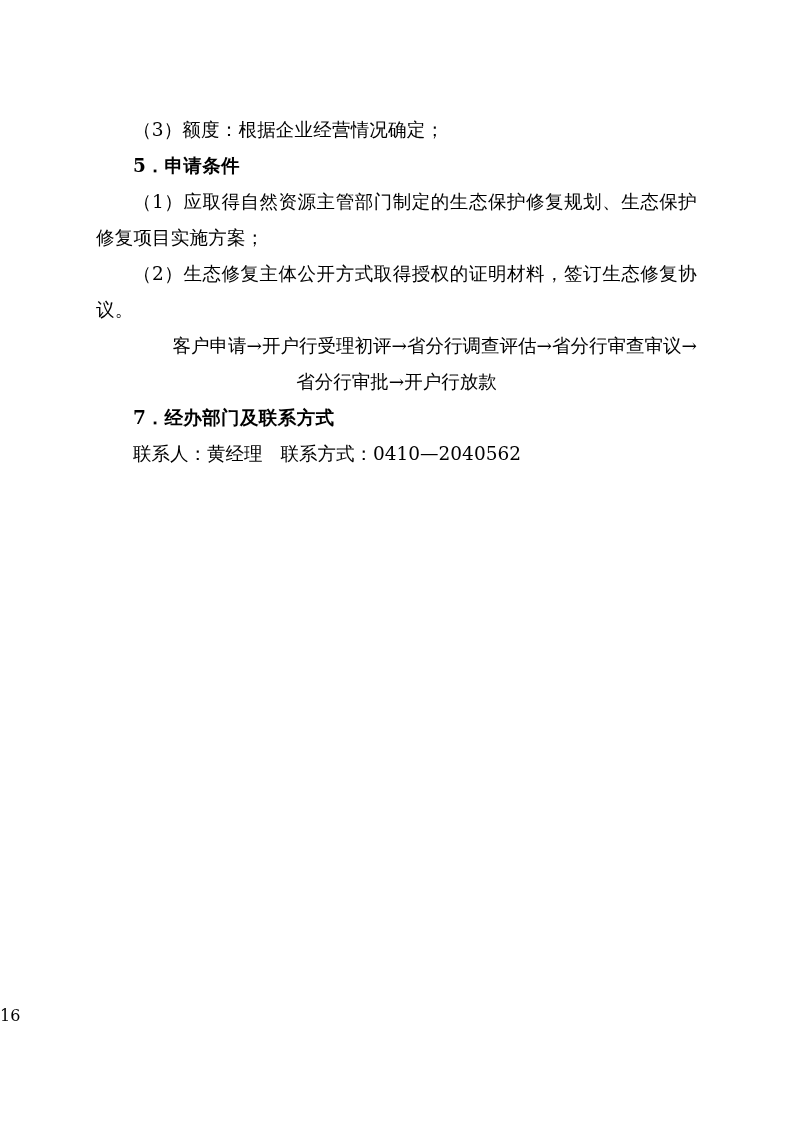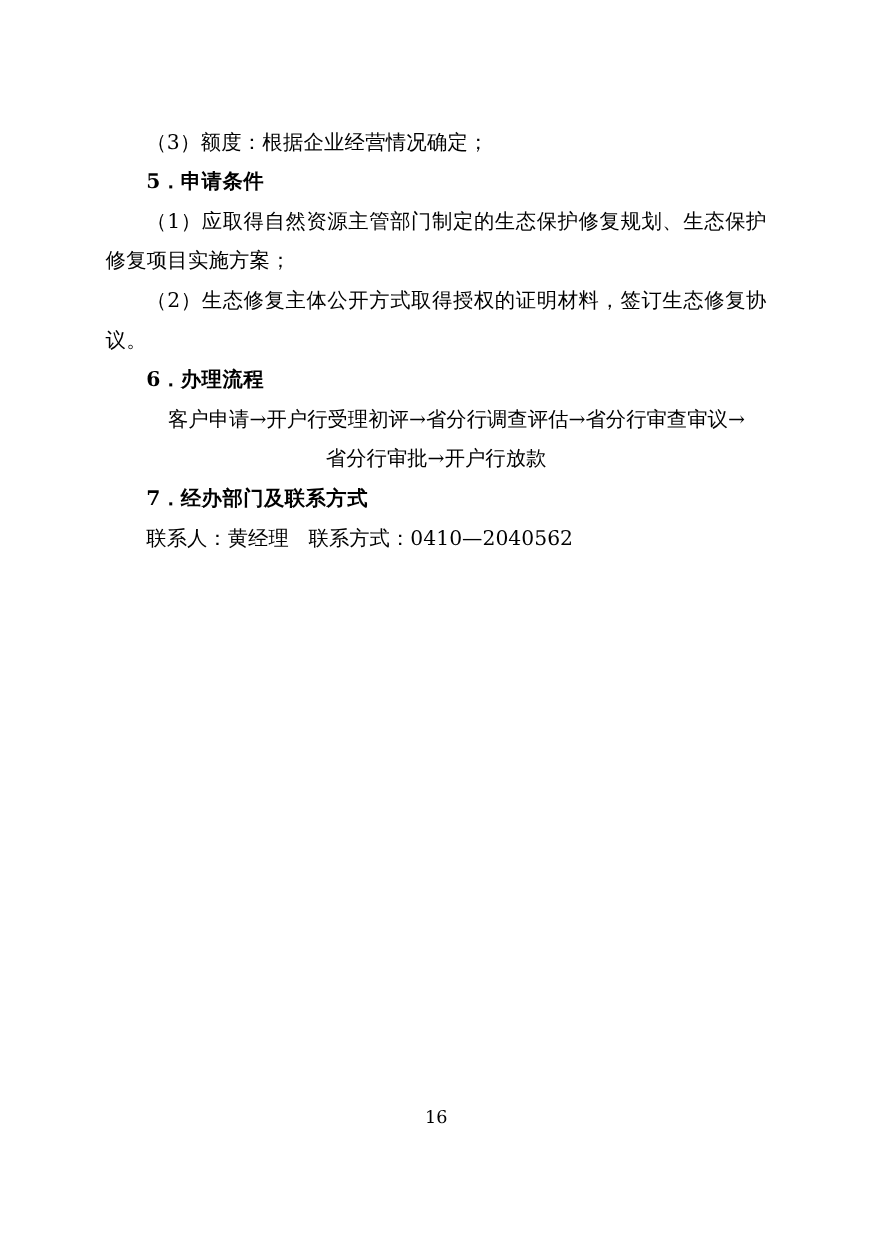--- a/index.html
+++ b/index.html
@@ -47,21 +47,21 @@
     letter-spacing: 0.4px;
   }
   .heading .num {
     letter-spacing: 0px;
   }
   .flow {
     font-size: 18.5px;
     line-height: 36px;
     margin: 0;
     text-indent: 37px;
-    text-align: center;
+    text-align: right;
   }
   .flow-cont {
     font-size: 18.5px;
     line-height: 36px;
     margin: 0;
     text-indent: 0;
     text-align: center;
   }
   .contact {
     font-size: 18.5px;
@@ -72,21 +72,21 @@
   }
   .gap {
     display: inline-block;
     width: 18px;
   }
   .page-number {
     position: absolute;
     left: 0;
     right: 0;
     top: 1006px;
-    text-align: center;
+    text-align: left;
     font-size: 16px;
     font-family: "DejaVu Serif", "Liberation Serif", serif;
   }
 </style>
 </head>
 <body>
 
 <div class="page">
   <div class="content">
 
@@ -94,23 +94,20 @@
 
 
     <p class="heading">
       <span class="num">5．</span><span>申请条件</span>
     </p>
 
     <p class="para indent">（1）应取得自然资源主管部门制定的生态保护修复规划、生态保护修复项目实施方案；</p>
 
     <p class="para indent">（2）生态修复主体公开方式取得授权的证明材料，签订生态修复协议。</p>
 
-    <p class="heading">
-      <span class="num">6．</span><span>办理流程</span>
-    </p>
 
     <p class="flow">客户申请→开户行受理初评→省分行调查评估→省分行审查审议→</p>
     <p class="flow-cont">省分行审批→开户行放款</p>
 
     <p class="heading">
       <span class="num">7．</span><span>经办部门及联系方式</span>
     </p>
 
     <p class="contact">
       <span>联系人：</span><span>黄经理</span><span class="gap"></span><span>联系方式：</span><span>0410—2040562</span>

